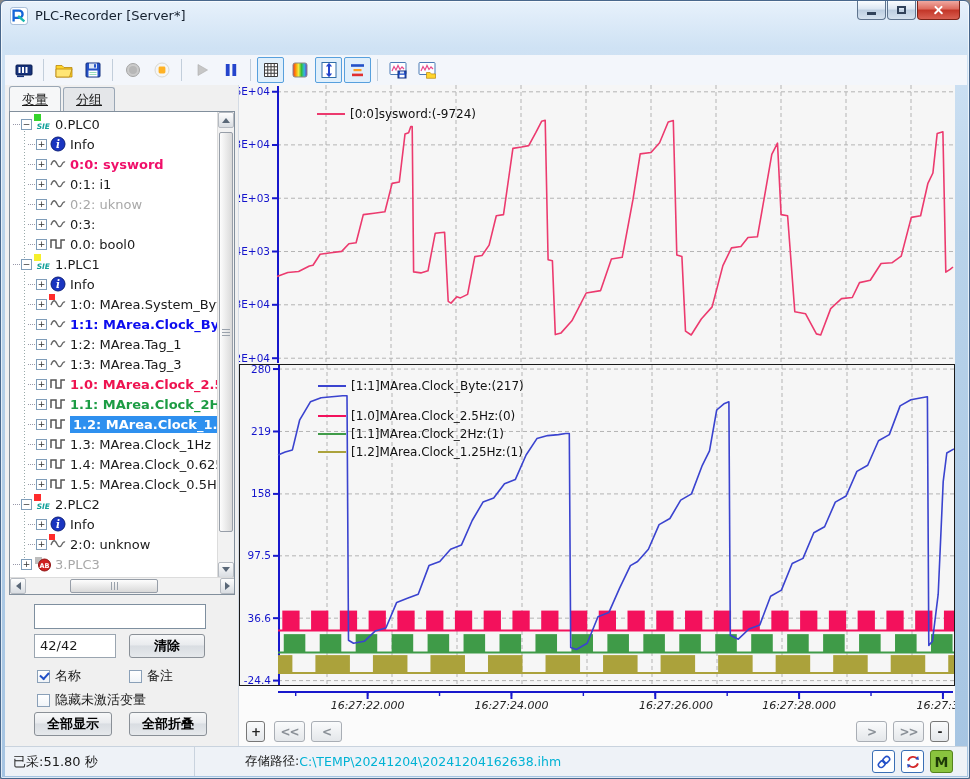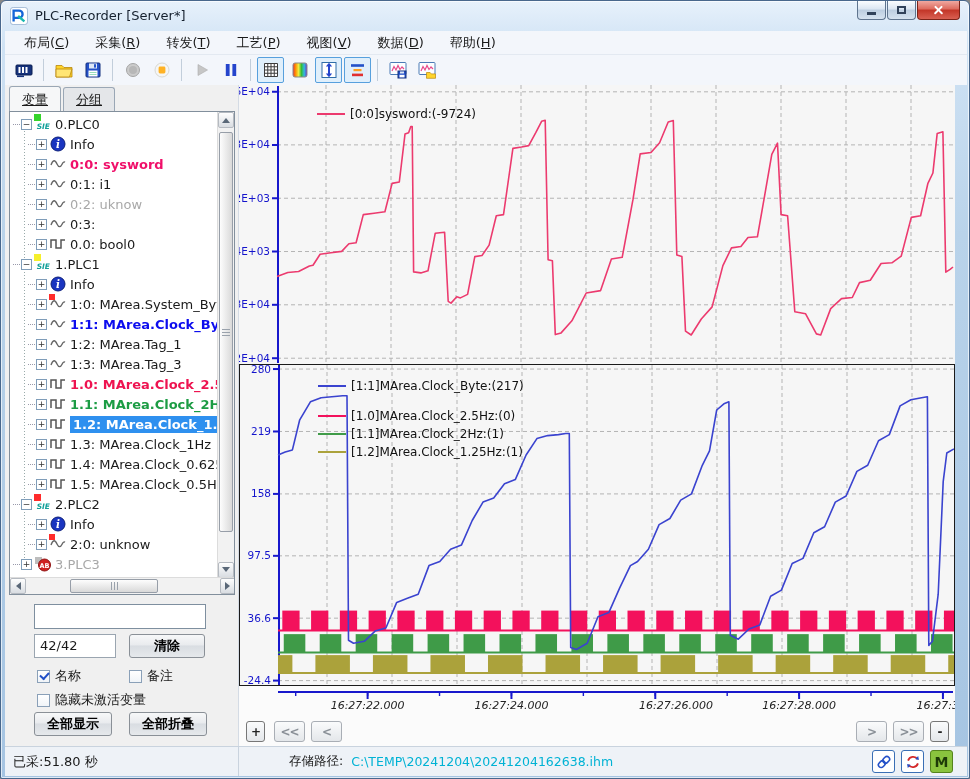--- a/index.html
+++ b/index.html
@@ -81,24 +81,24 @@
   .lswatch{display:inline-block;width:28px;height:2px;margin-right:5px;flex:none;}
   #timeline{position:absolute;left:0;top:601px;width:716px;height:34px;overflow:hidden;font-style:italic;}
   .tlabel2{position:absolute;top:13px;width:92px;text-align:center;font-size:11px;color:#222;}
   .navrow{position:absolute;left:0;top:635px;width:716px;height:26px;}
   .nbtn{position:absolute;top:1px;height:21px;border:1px solid #a9aeb5;border-radius:3px;
     background:linear-gradient(180deg,#fafbfc,#e4e7ea);color:#8a9097;font-weight:bold;font-size:12px;
     display:flex;align-items:center;justify-content:center;font-family:inherit;letter-spacing:-1px;}
   .nbtn.sq{width:19px;color:#222;border-color:#777;}
   
   .statusbar{position:absolute;left:4px;top:745px;width:962px;height:30px;background:#eef2f7;border-top:1px solid #c9d3de;display:flex;}
-  .scell.left{width:234px;border-right:1px solid #c9d3de;display:flex;align-items:center;padding-left:8px;font-size:13px;}
+  .scell.left{width:190px;border-right:1px solid #c9d3de;display:flex;align-items:center;padding-left:8px;font-size:13px;}
   .scell.main{flex:1;position:relative;display:flex;align-items:center;}
   .plabel{margin-left:50px;font-size:12.5px;}
-  .pval{margin-left:8px;font-size:12.5px;color:#00b2d4;}
+  .pval{font-size:12.5px;color:#00b2d4;}
   .sicons{position:absolute;right:14px;top:3px;display:flex;gap:6px;}
   .sibtn{width:23px;height:23px;border:1px solid #3a6fb5;border-radius:3px;background:#fff;display:flex;align-items:center;justify-content:center;}
   .sibtn svg{width:18px;height:18px;}
   .sibtn.m{background:#8ac33e;border-color:#55831d;color:#1e3a08;font-weight:bold;font-size:14px;}
 </style>
 </head>
 <body>
 
 <div class="window">
 
@@ -120,29 +120,20 @@
         </div>
       <div class="wbtn close">
           <span class="g-x">
             <i></i>
             <i></i>
           </span>
         </div>
     </div>
   </div>
 
-  <div class="menubar" id="menu-items">
-      <div class="mitem">布局(<u>C</u>)</div>
-      <div class="mitem">采集(<u>R</u>)</div>
-      <div class="mitem">转发(<u>T</u>)</div>
-      <div class="mitem">工艺(<u>P</u>)</div>
-      <div class="mitem">视图(<u>V</u>)</div>
-      <div class="mitem">数据(<u>D</u>)</div>
-      <div class="mitem">帮助(<u>H</u>)</div>
-    </div>
 
   <div class="toolbar" id="toolbar-buttons">
       <div class="tbtn">
         <svg viewBox="0 0 20 20">
           <rect x="2" y="5" width="16" height="10" rx="1" fill="#16327c" stroke="#0a1e52"></rect>
           <rect x="4.5" y="7" width="2" height="6" fill="#fff"></rect>
           <rect x="8" y="7" width="2" height="6" fill="#fff"></rect>
           <rect x="11.5" y="7" width="2" height="6" fill="#fff"></rect>
           <rect x="3" y="15.5" width="7" height="1.6" fill="#16327c"></rect>
         </svg>

